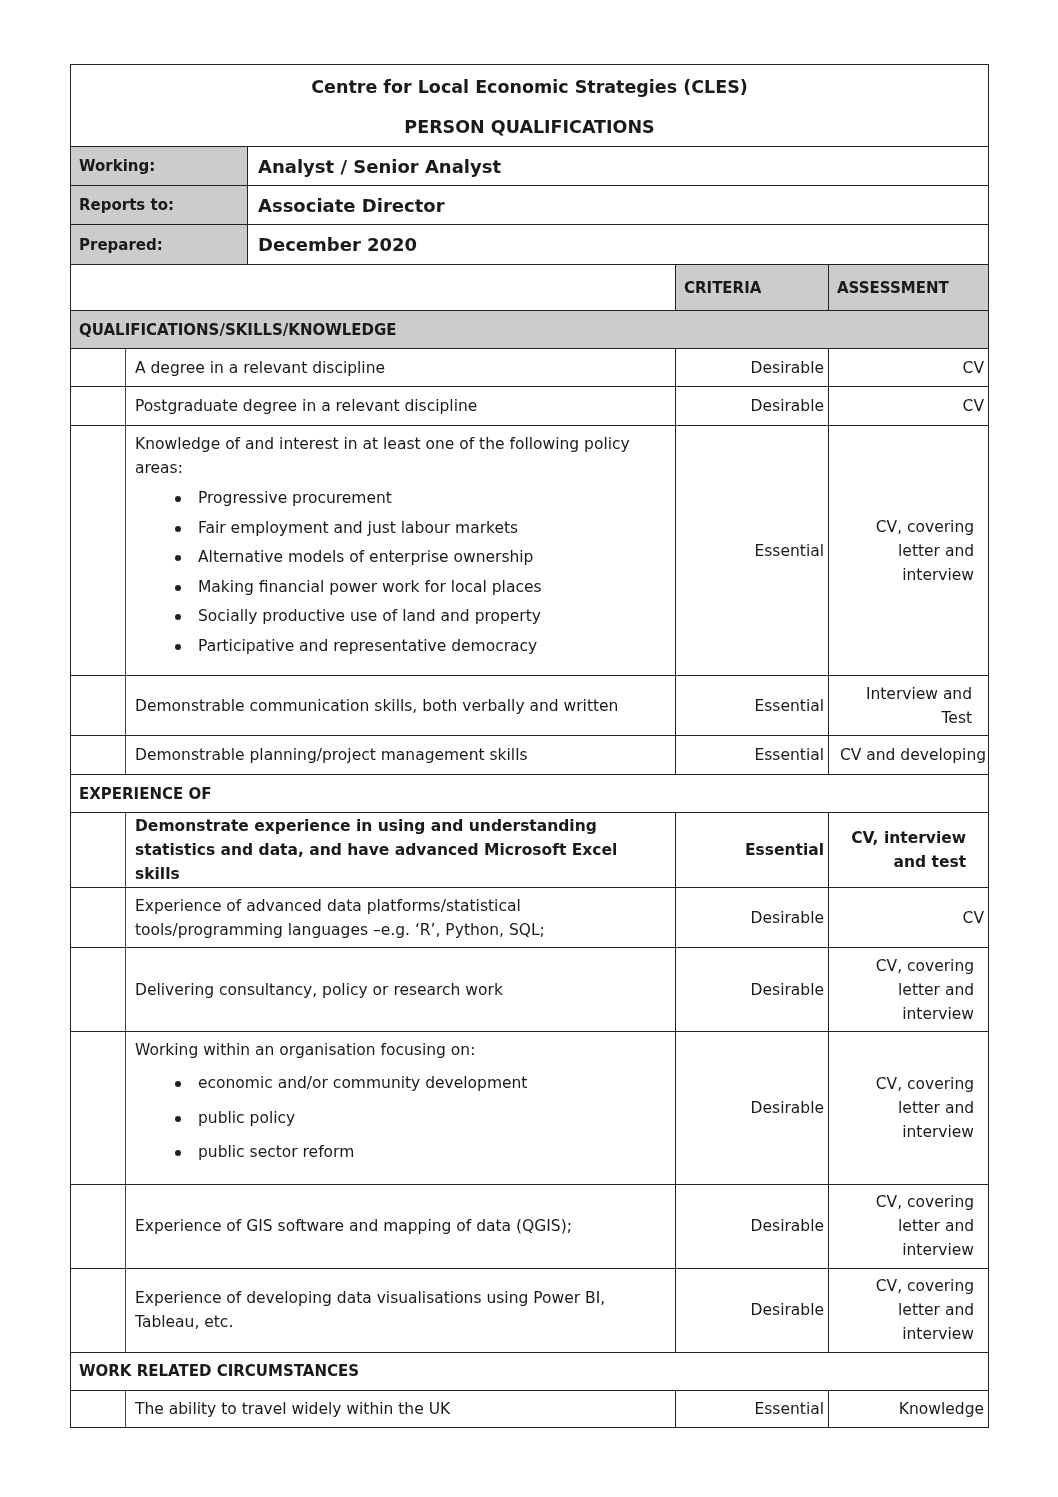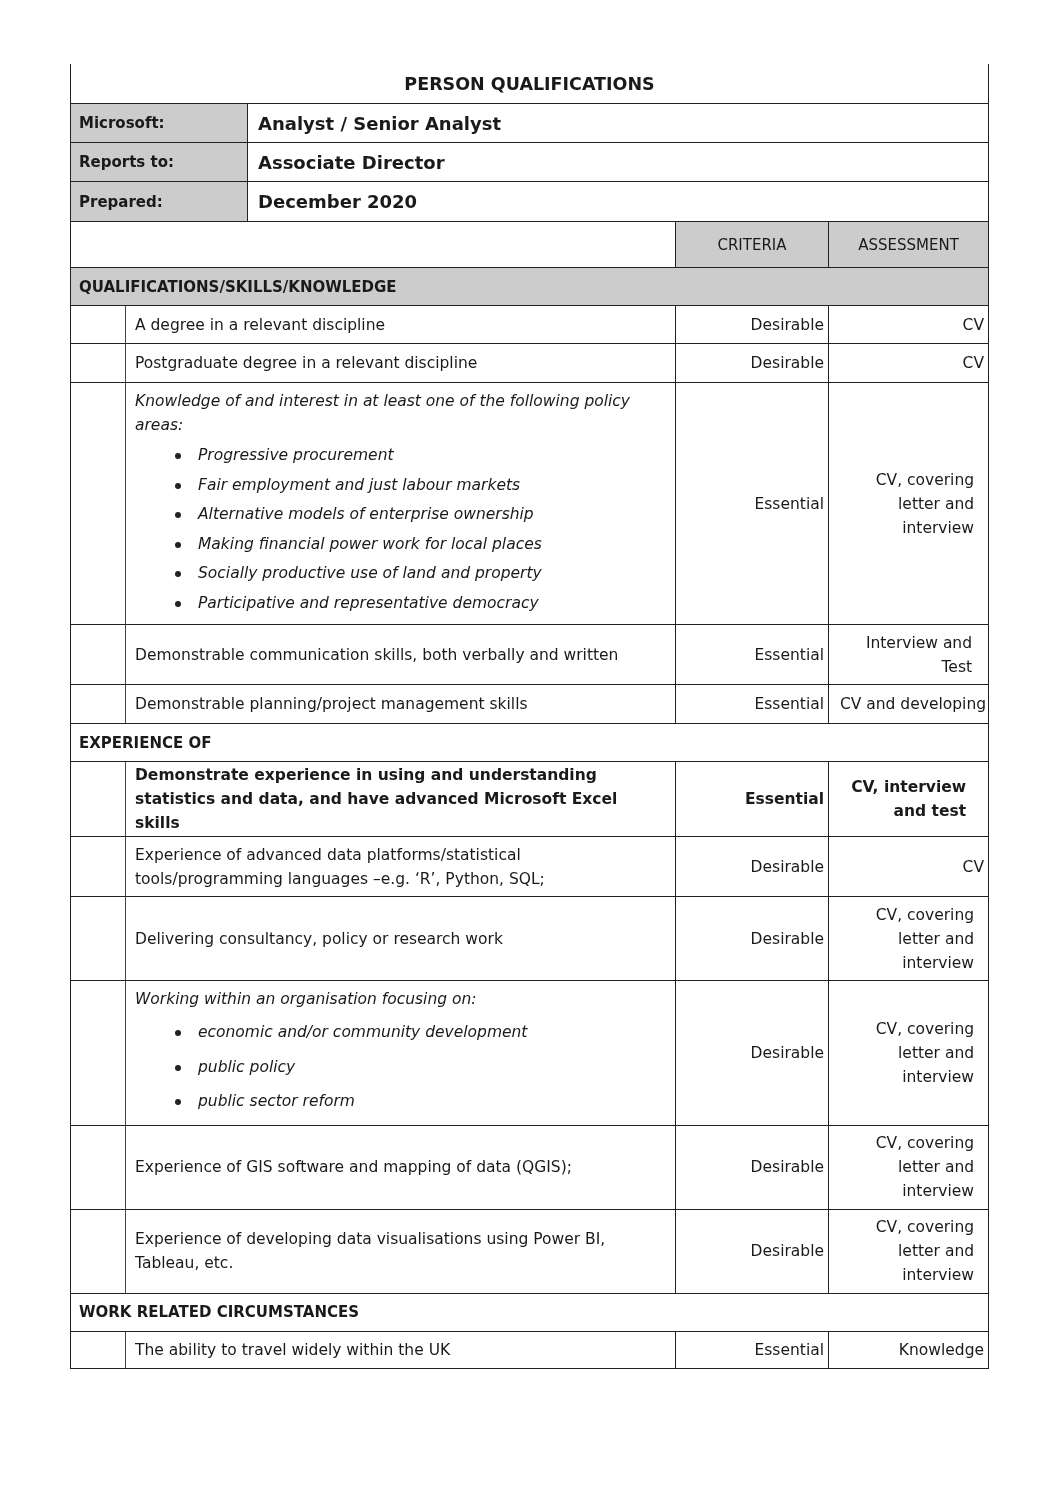--- a/index.html
+++ b/index.html
@@ -6,52 +6,55 @@
   body { width:1058px; height:1497px; position:relative; font-family:"DejaVu Sans", sans-serif; color:#1a1a1a; }
   .page { position:absolute; left:70px; top:64px; width:918px; }
   table { border-collapse:collapse; width:918px; table-layout:fixed; }
   td { border:1.5px solid #222; padding:0 8px; font-size:15.5px; vertical-align:middle; }
   .gray { background:#cccccc; }
   .title-cell { text-align:center; font-weight:bold; font-size:17.5px; border-bottom:none; border-top:none; }
   .title1 { height:40px; border-top:1.5px solid #222; padding-top:2px; }
   .title2 { height:39px; }
   .label { font-weight:bold; font-size:15px; height:38px; }
   .meta-val { font-weight:bold; font-size:18px; padding-left:10px; }
-  .hdr { font-weight:normal; text-align:center; font-size:15px; height:45px; }
+  .hdr { font-weight:bold; text-align:left; font-size:15px; height:45px; }
   .section { font-weight:bold; font-size:15px; height:37px; }
   .blank { border-right:1px solid #444; padding:0; }
   .desc { padding-left:9px; line-height:24px; }
   .center { text-align:right; line-height:24px; padding:0 4px; }
   ul { margin:4px 0 2px 0; padding-left:40px; list-style:none; }
   li { position:relative; padding-left:23px; line-height:29.5px; }
   li::before { content:""; position:absolute; left:0; top:12px; width:6px; height:6px; border-radius:50%; background:#222; }
   ul.tall li { line-height:34.5px; }
   ul.tall li::before { top:15px; }
-  .desc-block { padding-top:6px; padding-bottom:4px;font-style:italic; }
+  .desc-block { padding-top:6px; padding-bottom:12px; }
 </style>
 </head>
 <body>
 
 <div class="page">
 <table>
   <colgroup>
     <col style="width:55px">
     <col style="width:122px">
     <col style="width:428px">
     <col style="width:153px">
     <col style="width:160px">
   </colgroup>
 
   <tbody>
+        <tr>
+    <td colspan="5" class="title-cell title1">Centre for Local Economic Strategies (CLES)</td>
+  </tr>
   <tr>
     <td colspan="5" class="title-cell title2" style="border-bottom:1.5px solid #222;">PERSON QUALIFICATIONS</td>
   </tr>
 
   <tr>
-    <td colspan="2" class="gray label">Microsoft:</td>
+    <td colspan="2" class="gray label">Working:</td>
     <td colspan="3" class="meta-val">Analyst / Senior Analyst</td>
   </tr>
   <tr>
     <td colspan="2" class="gray label">Reports to:</td>
     <td colspan="3" class="meta-val">Associate Director</td>
   </tr>
   <tr>
     <td colspan="2" class="gray label" style="height:39px;">Prepared:</td>
     <td colspan="3" class="meta-val">December 2020</td>
   </tr>

